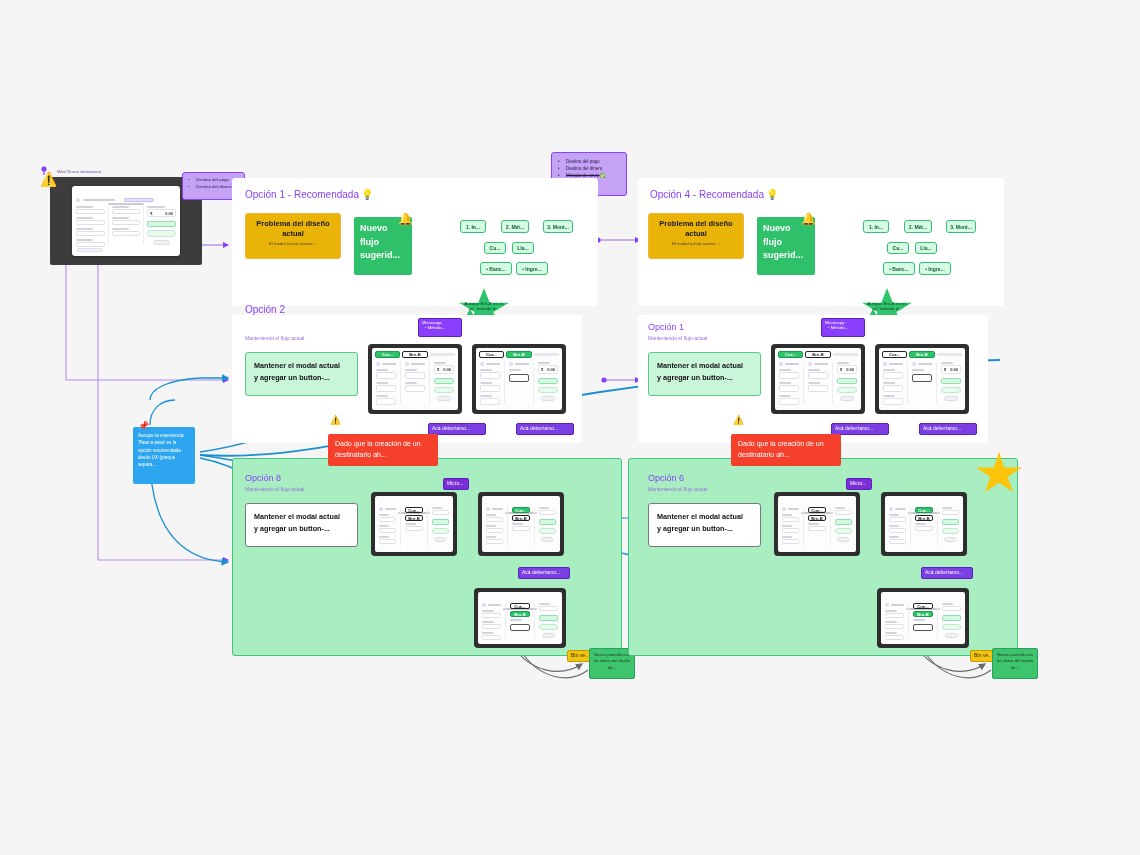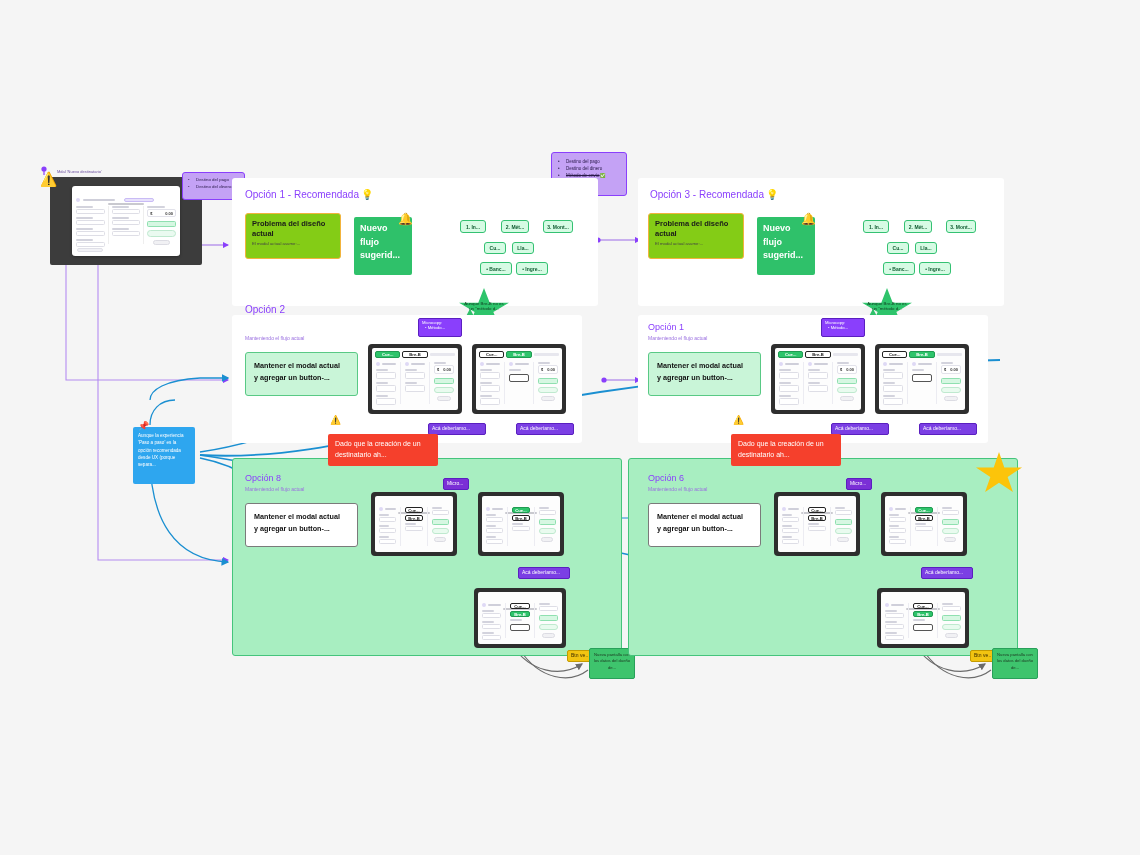--- a/index.html
+++ b/index.html
@@ -22,21 +22,21 @@
   }
   .opt-title .bulb { filter:none; }
   .opt-sub {
     position:absolute; color:#9a6fe0; white-space:nowrap;
   }
 
   
   .note { position:absolute; overflow:hidden; }
 
   .note.yellow {
-    background:#84cc16; border:1.4px solid #f2b33d; border-radius:3px;
+    background:#eab308; border:1.4px solid #f2b33d; border-radius:3px;text-align:center;
   }
   .note.yellow .t1 { font-weight:bold; color:#1a1a1a; display:block; }
   .note.yellow .t2 { color:#444; display:block; }
 
   .note.greenbox {
     background:#2fc16a; color:#fff; font-weight:bold; border-radius:2px;
   }
   .note.greenpale {
     background:#c9f5d8; border:1.4px solid #59c985; border-radius:3px;
     color:#111; font-weight:bold;
@@ -340,21 +340,21 @@
   <div class="fnode" style="left:480px;top:262px;width:32px;height:13px">• Banc...</div>
   <div class="fnode" style="left:516px;top:262px;width:32px;height:13px">• Ingre...</div>
 
   <div class="star" style="left:458px;top:288px;width:52px;height:42px">
     <div class="shape"></div>
     <div class="txt">Aunque Bre-B no es un "método d...</div>
   </div>
 
   <div class="panel white" style="left:638px;top:178px;width:366px;height:128px"></div>
   <div class="opt-title" style="left:650px;top:189px;font-size:10px">
-    <span>Opción 3 - Recomendada</span> <span class="bulb">💡</span>
+    <span>Opción 4 - Recomendada</span> <span class="bulb">💡</span>
   </div>
   <div class="note yellow" style="left:648px;top:213px;width:96px;height:46px;padding:5px 6px">
     <span class="t1" style="font-size:7.5px;line-height:1.35">Problema del diseño</span>
     <span class="t1" style="font-size:7.5px;line-height:1.35">actual</span>
     <span class="t2" style="font-size:4.3px;margin-top:2px">El modal actual asume:...</span>
   </div>
   <div class="note greenbox" style="left:757px;top:217px;width:58px;height:58px;padding:5px 6px;font-size:9px;line-height:1.5">
     <div>Nuevo</div>
     <div>flujo</div>
     <div>sugerid...</div>

